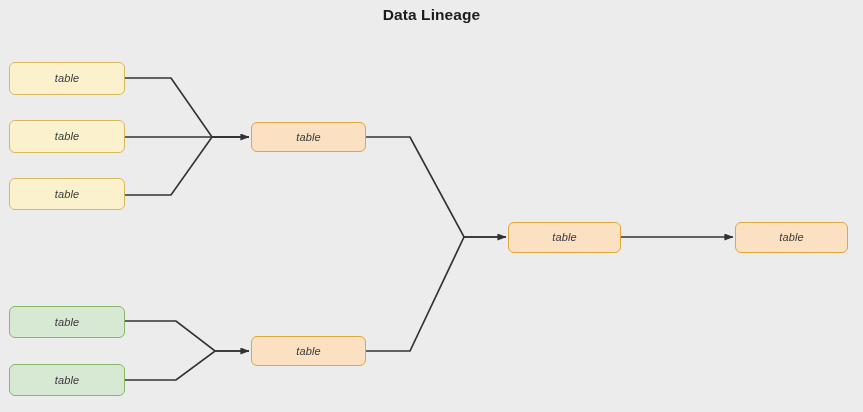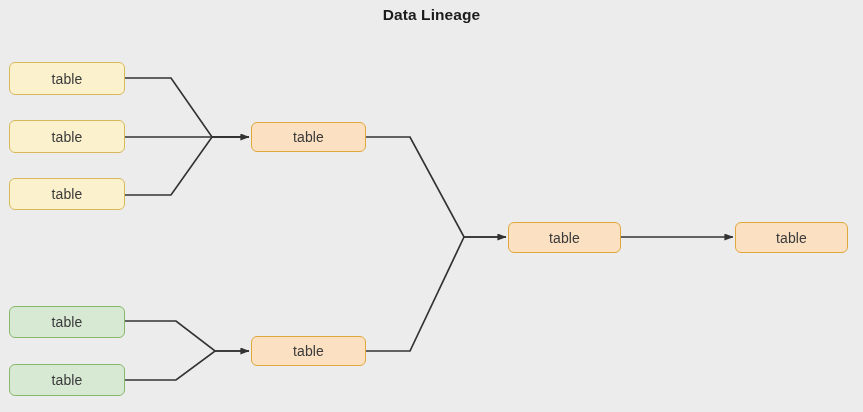--- a/index.html
+++ b/index.html
@@ -46,24 +46,25 @@
   }
   .node {
     position: absolute;
     box-sizing: border-box;
     border-radius: 6px;
     border-width: 1.4px;
     border-style: solid;
     display: flex;
     align-items: center;
     justify-content: center;
-    font-size: 14px;
+    font-size: 11px;
     color: #3a3a3a;
     letter-spacing: 0.15px;
     user-select: none;
+    font-style: italic;
   }
   .node-label {
     pointer-events: none;
     line-height: 1;
   }
 </style>
 </head>
 <body style="background: rgb(236, 236, 236);">
 
 <div id="canvas" style="background: rgb(236, 236, 236);">

